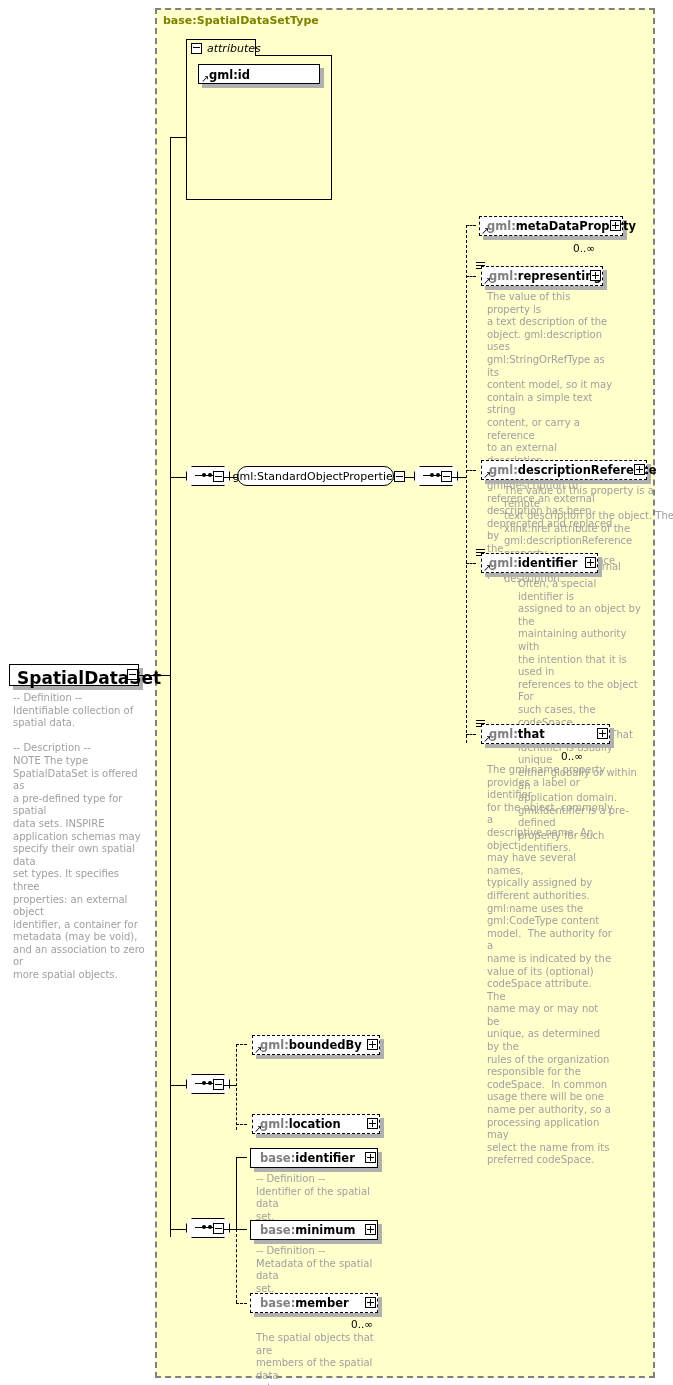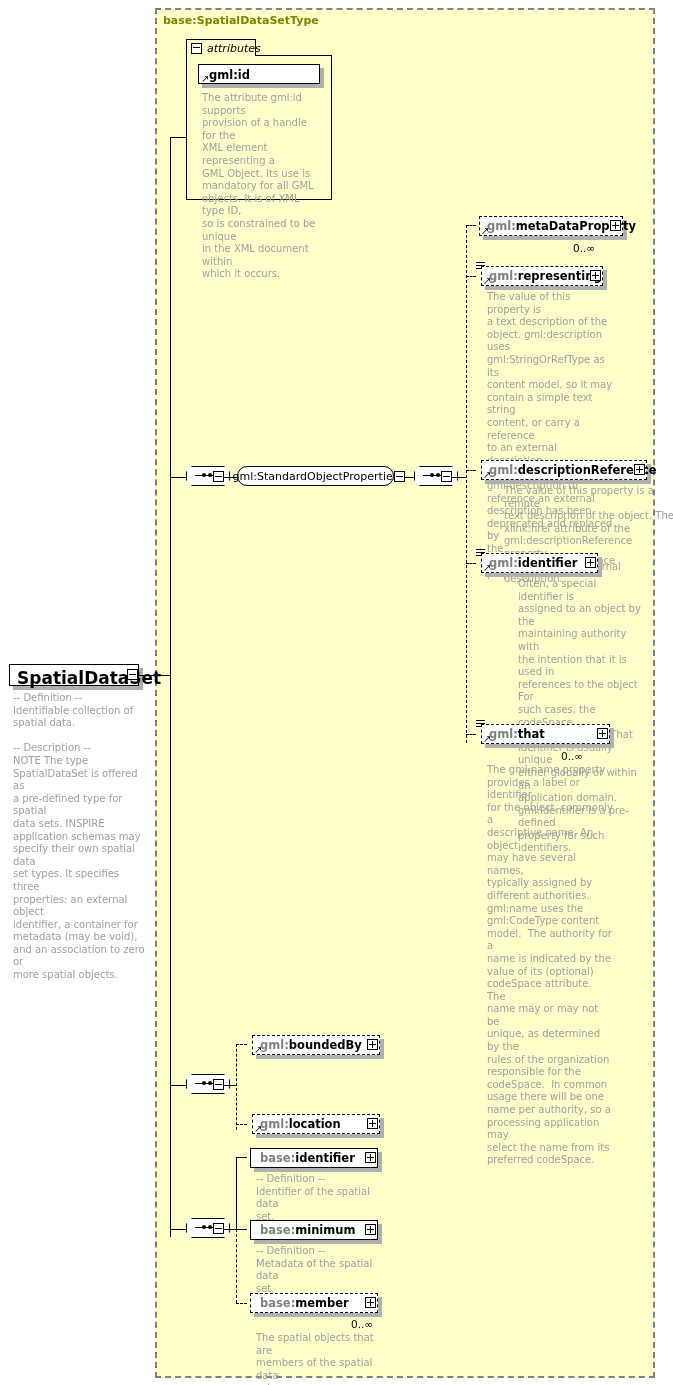--- a/index.html
+++ b/index.html
@@ -79,29 +79,20 @@
   <div class="attrcomp" style="left:186px;top:55px;width:146px;height:145px;"></div>
   <div class="attrtab" style="left:186px;top:39px;width:70px;height:17px;">
     <span class="minusbox"></span>
     <span>attributes</span>
   </div>
 
   <div class="eshadow" style="left:202px;top:68px;width:122px;height:20px;"></div>
   <div class="ebox" style="left:198px;top:64px;width:122px;height:20px;"></div>
   <div class="arrowm" style="left:201px;top:74px;">↗</div>
   <div class="elabel" style="left:209px;top:68px;">gml:id</div>
-  <div class="doc" style="left:202px;top:92px;width:120px;">The attribute gml:id supports
-provision of a handle for the
-XML element representing a
-GML Object. Its use is
-mandatory for all GML
-objects. It is of XML type ID,
-so is constrained to be unique
-in the XML document within
-which it occurs.</div>
 
   <div class="eshadow" style="left:13px;top:668px;width:130px;height:22px;"></div>
   <div class="rootbox" style="left:9px;top:664px;width:130px;height:22px;"></div>
   <div class="rootlabel" style="left:17px;top:668px;">SpatialDataSet</div>
   <div class="seqminus" style="left:127px;top:669px;"></div>
   <div class="doc" style="left:13px;top:692px;width:132px;">-- Definition --
 Identifiable collection of
 spatial data.
 
 -- Description --

